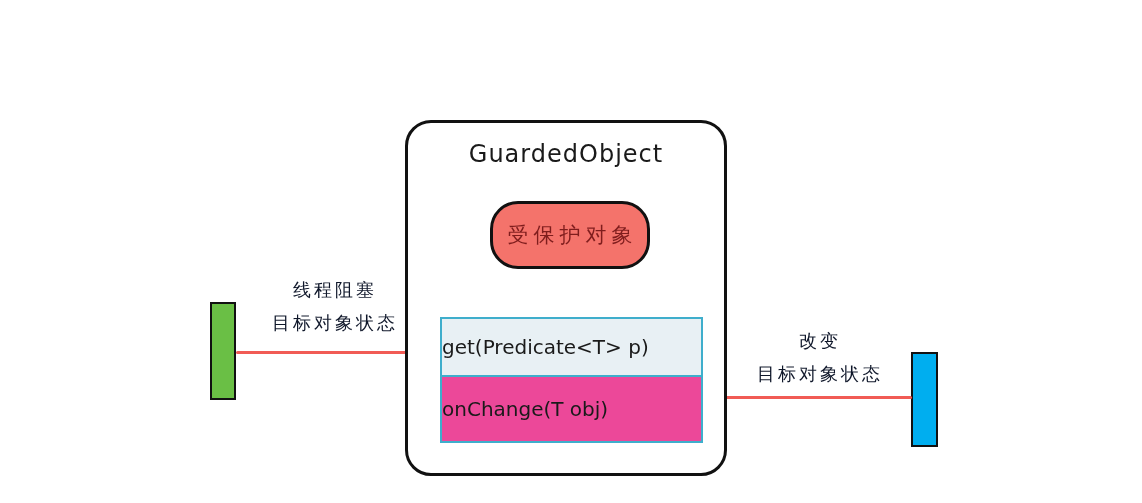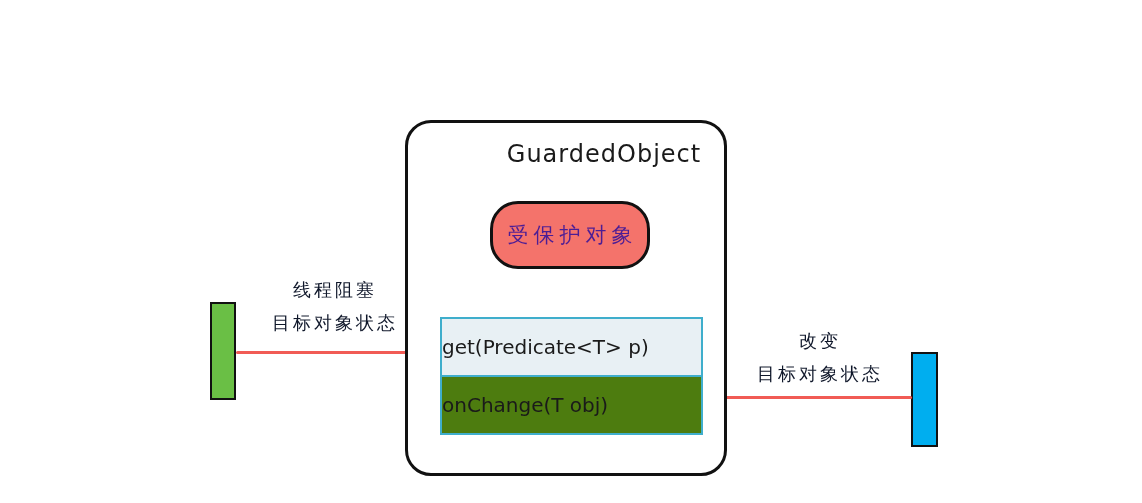--- a/index.html
+++ b/index.html
@@ -31,38 +31,37 @@
   }
   .main-title {
     position: absolute;
     top: 17px;
     left: 0;
     width: 100%;
     text-align: center;
     font-size: 24px;
     letter-spacing: 1px;
     color: #1a1a1a;
-    padding-left: 38px;
   }
 
   
   .protected-box {
     position: absolute;
     left: 490px;
     top: 201px;
     width: 160px;
     height: 68px;
     box-sizing: border-box;
     background: #f4736b;
     border: 3px solid #111111;
     border-radius: 28px;
     display: flex;
     align-items: center;
     justify-content: center;
-    color: #4c1d95;
+    color: #7f1d1d;
     font-size: 21px;
     letter-spacing: 5px;
     text-indent: 5px;
   }
 
   
   .methods {
     position: absolute;
     left: 440px;
     top: 317px;
@@ -74,22 +73,22 @@
     display: flex;
     align-items: center;
     font-size: 20px;
     color: #1a1a1a;
   }
   .method-get {
     height: 60px;
     background: #e8f0f4;
   }
   .method-onchange {
-    height: 60px;
-    background: #4d7c0f;
+    height: 68px;
+    background: #ec4899;
     margin-top: -2px;
   }
 
   
   .bar {
     position: absolute;
     box-sizing: border-box;
     border: 2px solid #111111;
   }
   .bar-green {

